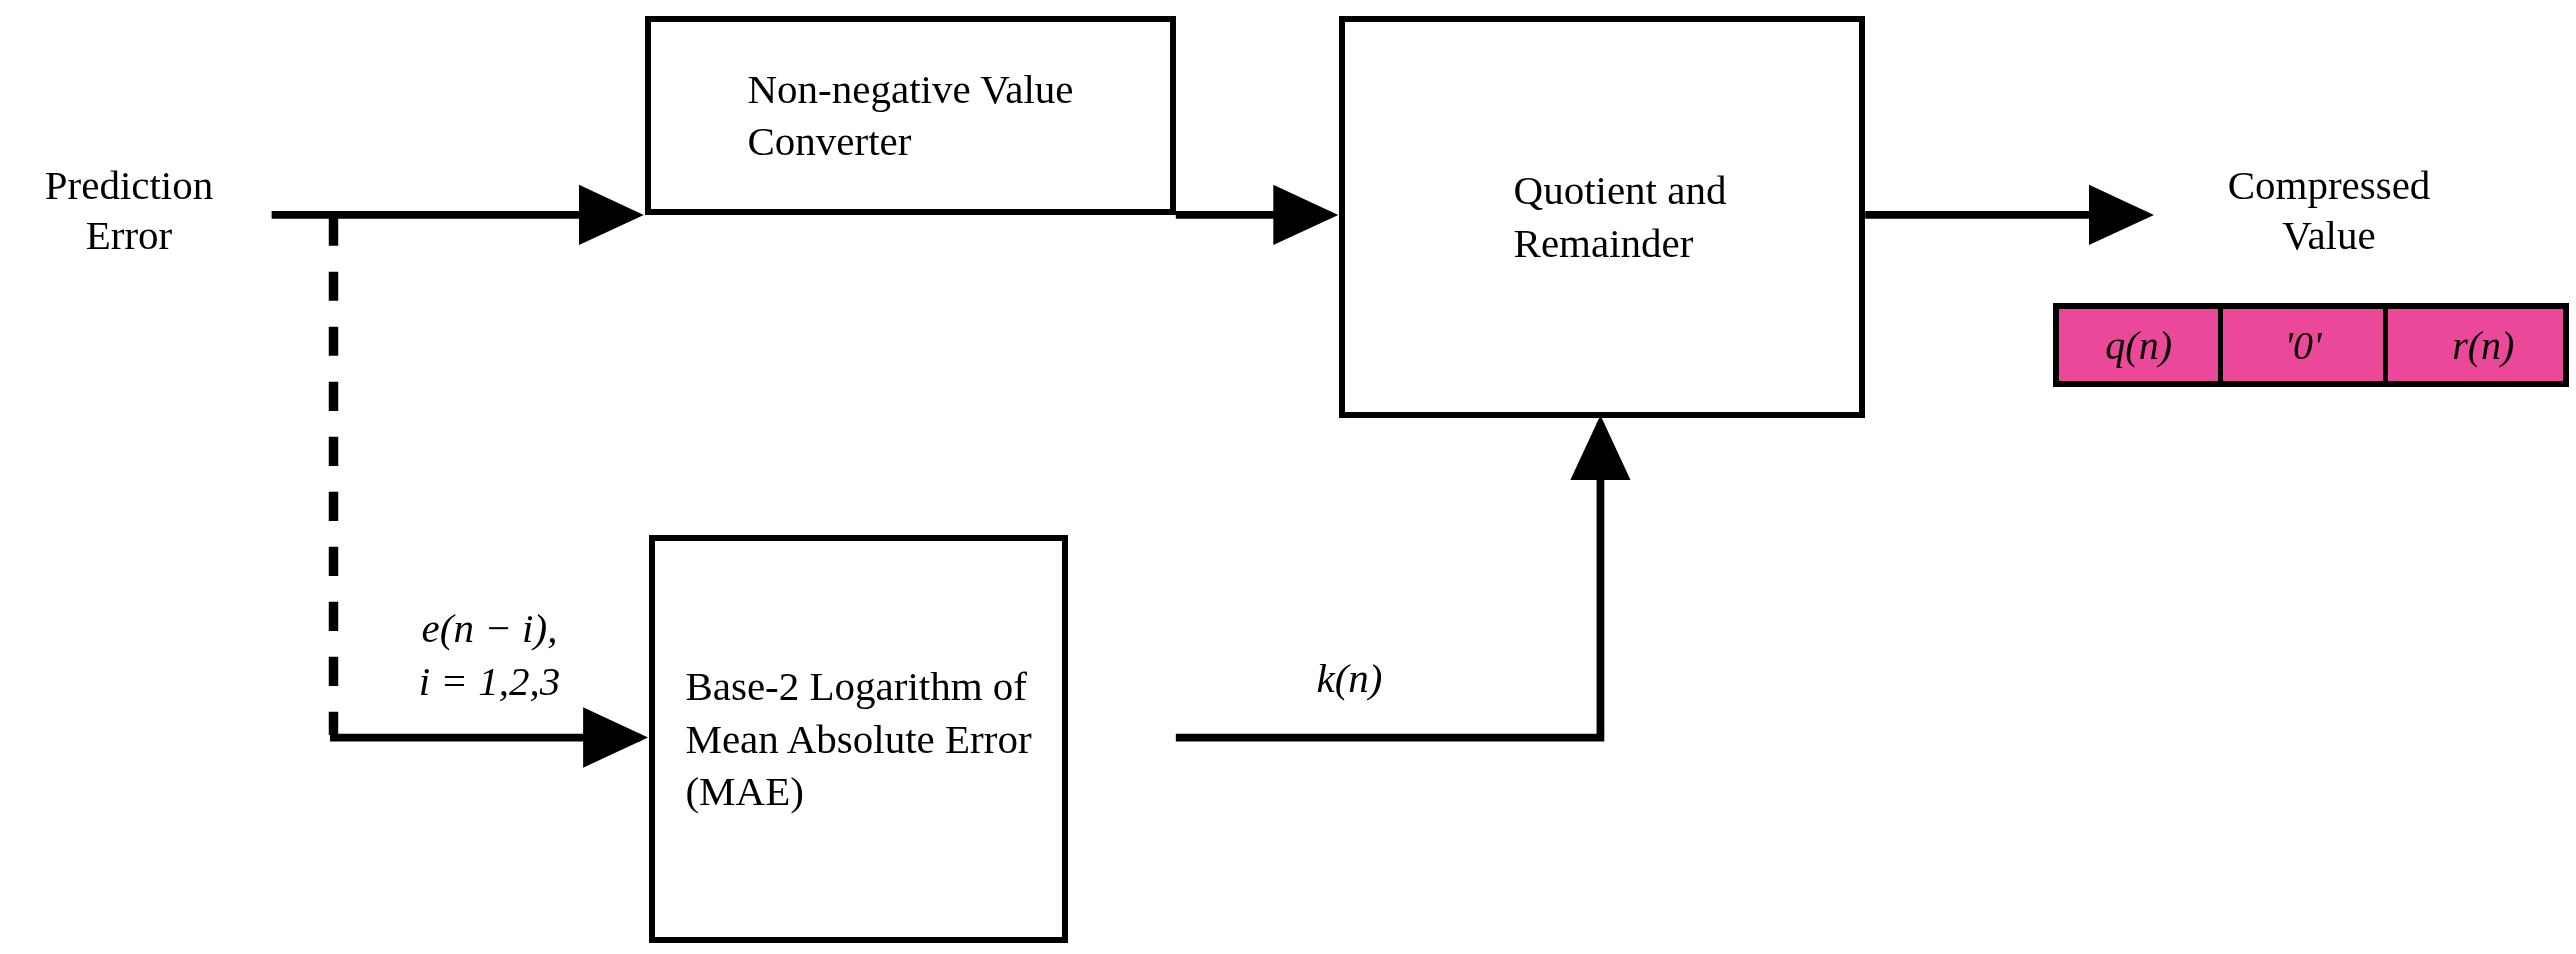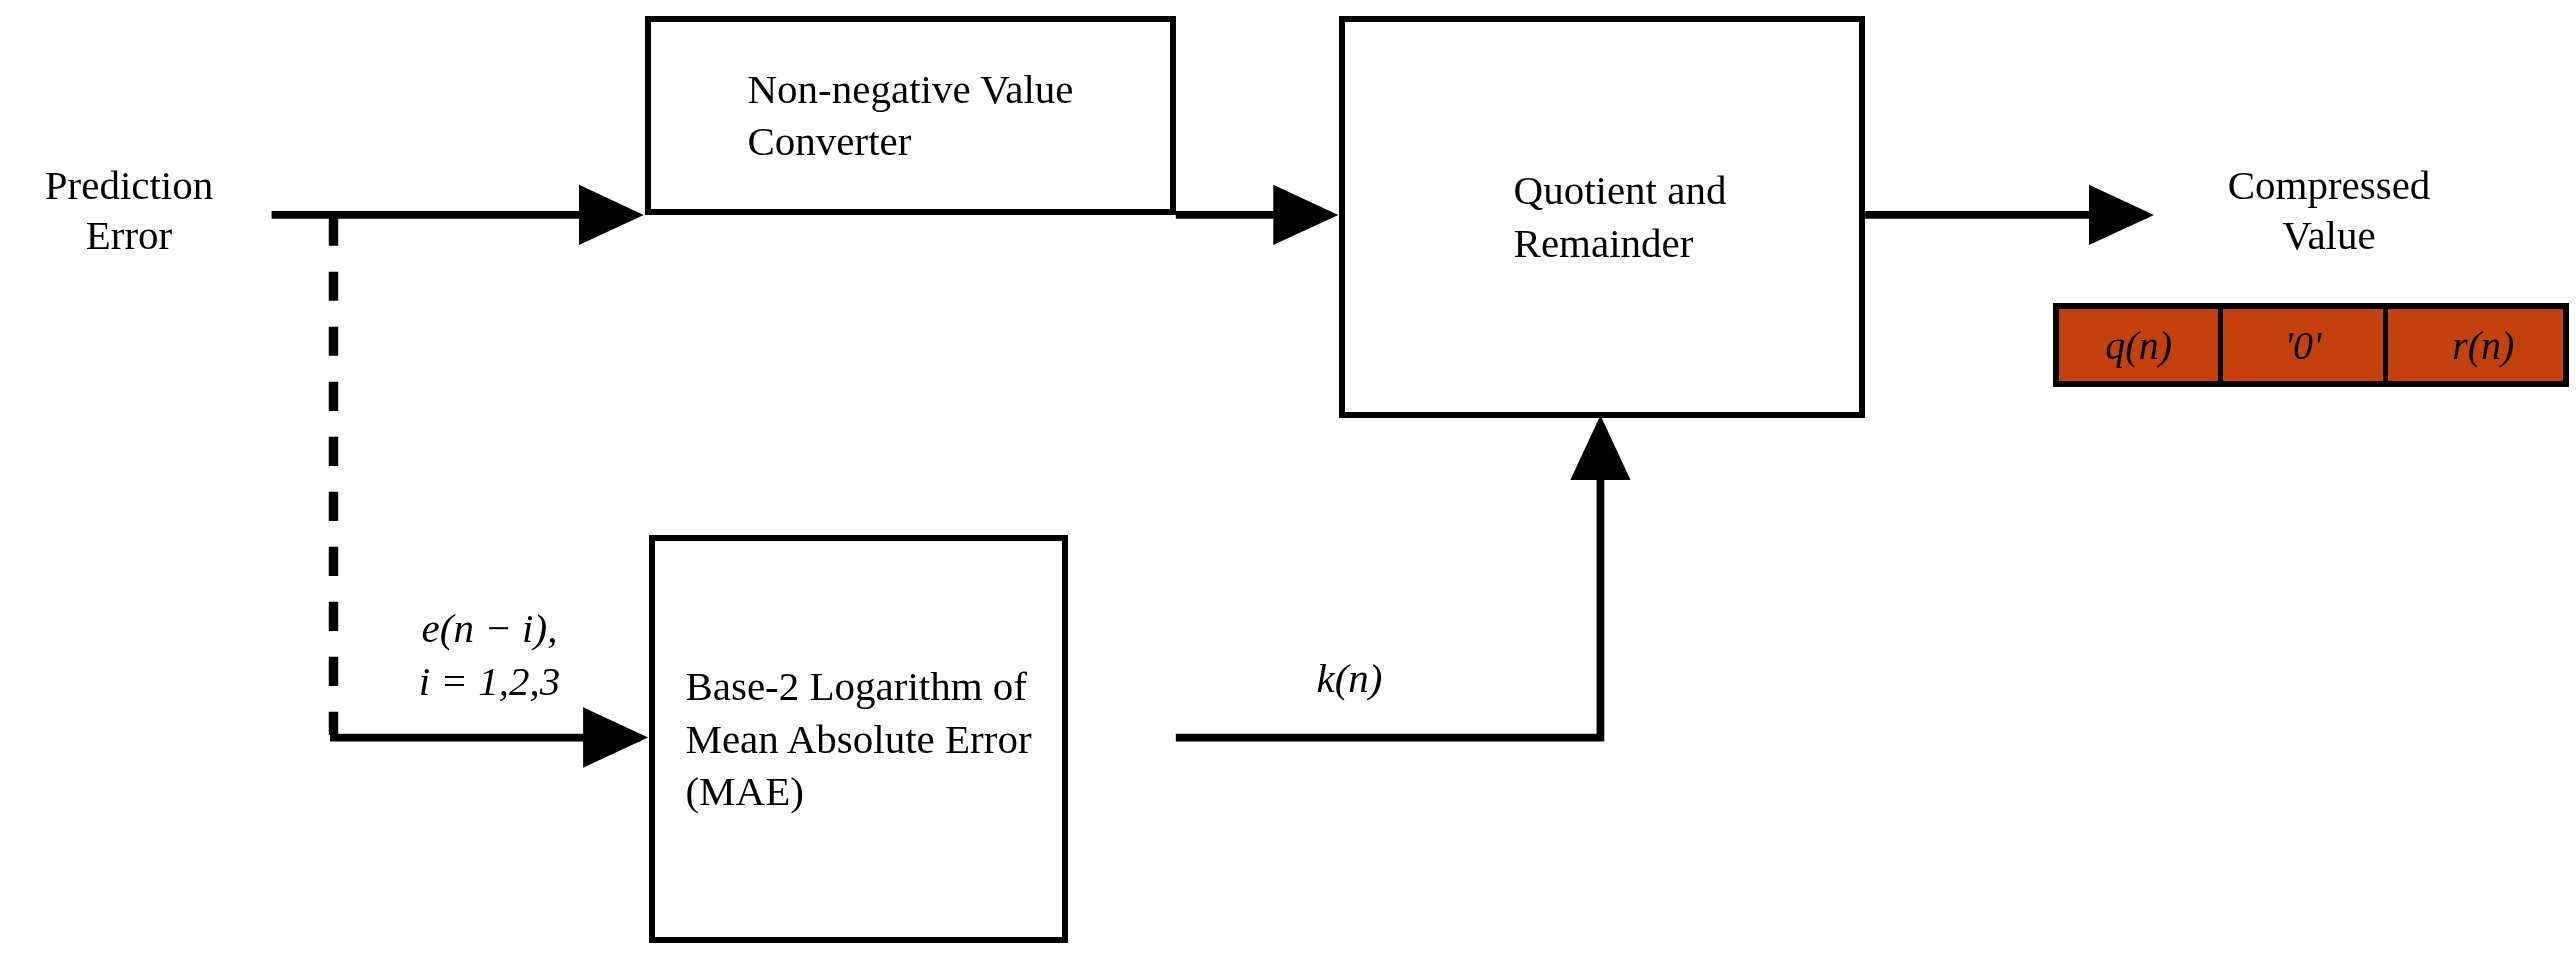--- a/index.html
+++ b/index.html
@@ -50,21 +50,21 @@
     font-style: italic;
     font-family: "Liberation Serif", "DejaVu Serif", serif;
   }
 
   
   #bitfield {
     position: absolute;
     box-sizing: border-box;
     display: flex;
     border: 6px solid #000000;
-    background: #c2410c;
+    background: #ec4899;
   }
   #bitfield .cell {
     box-sizing: border-box;
     display: flex;
     align-items: center;
     justify-content: center;
     font-size: 40px;
     font-style: italic;
     border-right: 5.2px solid #000000;
     font-family: "Liberation Serif", "DejaVu Serif", serif;

